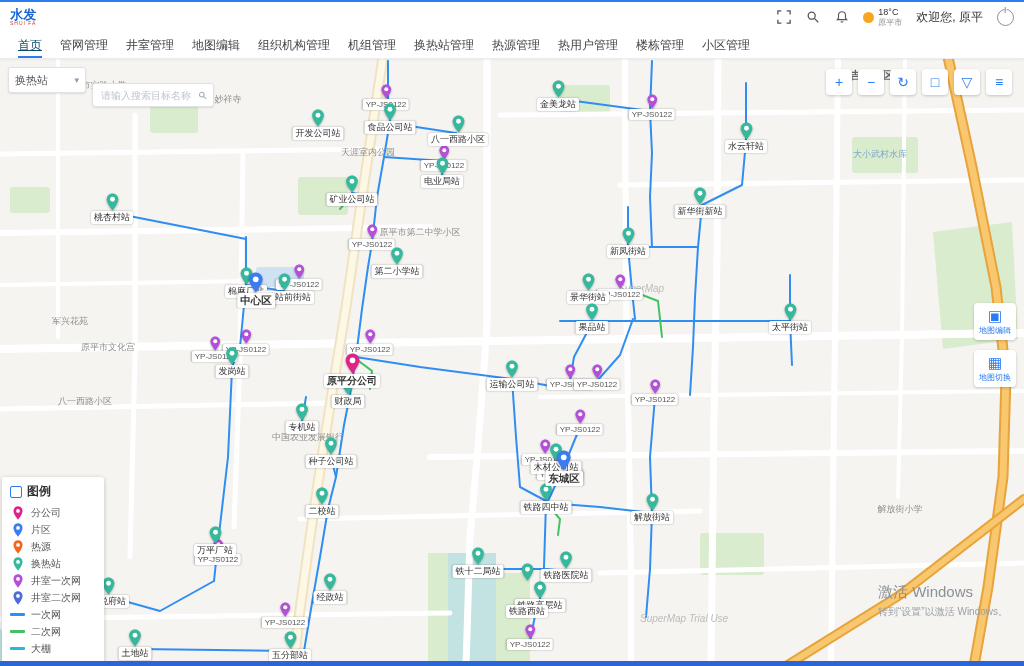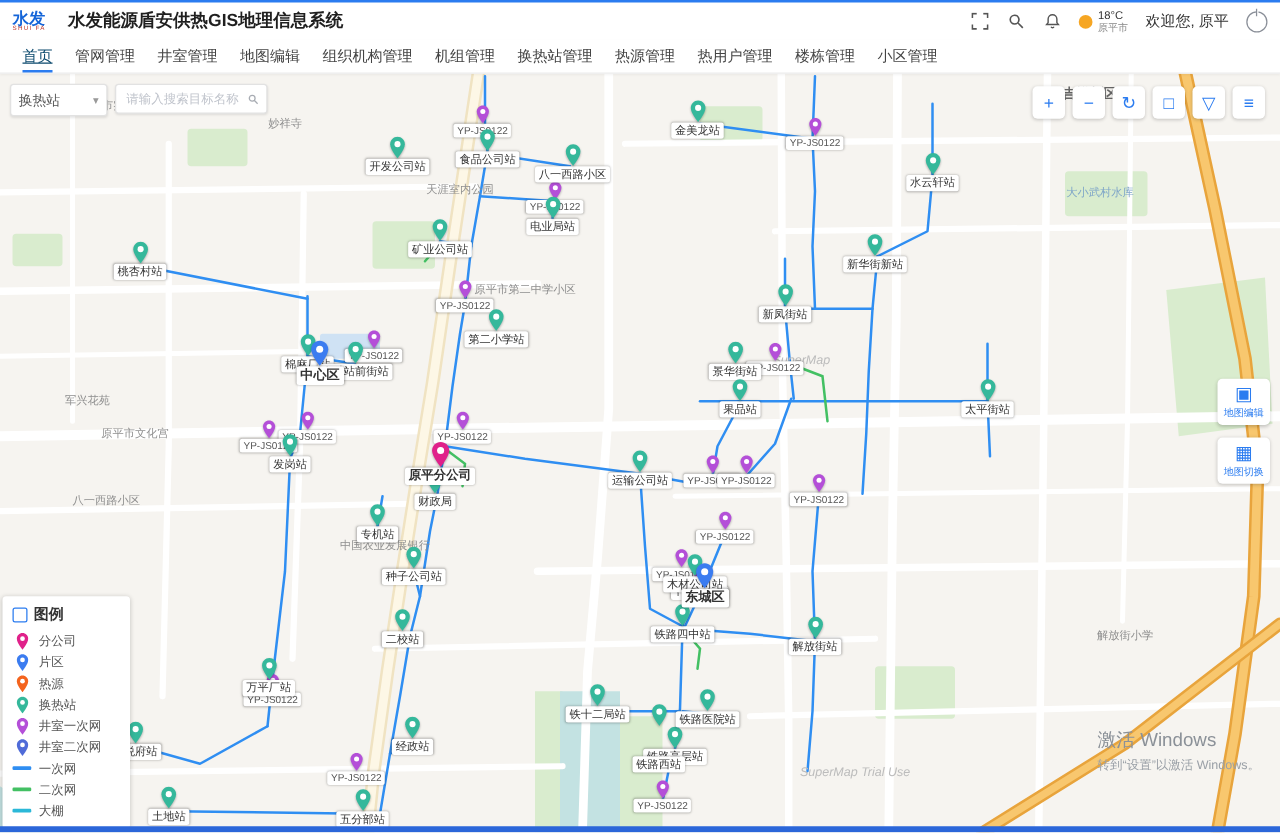--- a/index.html
+++ b/index.html
@@ -2,21 +2,21 @@
 <html><head>
 <meta charset="utf-8">
 <style>
   html,body{margin:0;padding:0;}
   body{font-family:"Liberation Sans","DejaVu Sans",sans-serif;background:#fff;}
   .screen{position:relative;width:1024px;height:666px;overflow:hidden;background:#fff;}
   .top-strip{position:absolute;top:0;left:0;width:100%;height:2px;background:#2b7cf0;z-index:30;}
   .bottom-strip{position:absolute;bottom:0;left:0;width:100%;height:5px;background:#2b66d9;z-index:30;}
 
   
-  .app-header{height:30px;background:#fff;display:flex;align-items:center;padding:2px 10px 0 10px;gap:18px;position:relative;z-index:20;}
+  .app-header{height:30px;background:#fff;display:flex;align-items:center;padding:2px 10px 0 10px;gap:8px;position:relative;z-index:20;}
   .logo{display:flex;flex-direction:column;align-items:center;line-height:1;cursor:pointer;}
   .logo-main{color:#1565d8;font-weight:bold;font-size:13px;}
   .logo-sub{color:#c0392b;font-size:5px;letter-spacing:1px;}
   .app-title{font-size:14px;font-weight:bold;color:#1f1f1f;white-space:nowrap;}
   .header-right{margin-left:auto;display:flex;align-items:center;gap:14px;}
   .hicon{width:15px;height:15px;display:flex;align-items:center;justify-content:center;cursor:pointer;}
   .hicon svg{width:14px;height:14px;}
   .weather{display:flex;align-items:center;gap:4px;}
   .weather-sun{width:11px;height:11px;border-radius:50%;background:#f6a623;}
   .weather-text{display:flex;flex-direction:column;line-height:1.15;}
@@ -49,21 +49,21 @@
   .marker.well{transform:translate(-50%,-15px);z-index:4;}
   .marker.well .mlabel{font-size:8px;line-height:11px;color:#555;}
   .marker.district{transform:translate(-50%,-21px);z-index:6;}
   .marker.district .mlabel{font-size:10.5px;font-weight:bold;line-height:15px;}
   .marker.branch{transform:translate(-50%,-21px);z-index:6;}
   .marker.branch .mlabel{font-size:10px;font-weight:bold;line-height:14px;}
 
   .searchbar{position:absolute;left:8px;top:10px;display:flex;gap:6px;z-index:10;}
   .sel{width:64px;height:24px;background:#fff;border:1px solid #e2e2e2;border-radius:3px;display:flex;align-items:center;justify-content:space-between;padding:0 6px;font-size:11px;color:#555;box-shadow:0 1px 2px rgba(0,0,0,.1);cursor:pointer;}
   .sel .caret{font-size:9px;color:#999;}
-  .inp{width:122px;height:24px;background:#fff;border:1px solid #e2e2e2;border-radius:3px;display:flex;align-items:center;padding:0 6px;gap:4px;box-shadow:0 1px 2px rgba(0,0,0,.1);box-sizing:border-box;}
+  .inp{width:122px;height:24px;background:#fff;border:1px solid #e2e2e2;border-radius:3px;display:flex;align-items:center;padding:0 6px;gap:4px;box-shadow:0 1px 2px rgba(0,0,0,.1);box-sizing:border-box;margin-top:16px;}
   .inp input{border:0;outline:0;width:100%;font-size:10px;color:#333;font-family:inherit;background:transparent;}
   .inp input::placeholder{color:#c0c4cc;}
 
   .toolbar{position:absolute;right:12px;top:12px;display:flex;gap:6px;z-index:10;}
   .tool-btn{width:26px;height:26px;background:#fff;border-radius:4px;box-shadow:0 1px 3px rgba(0,0,0,.2);display:flex;align-items:center;justify-content:center;color:#2b7cf0;font-size:14px;cursor:pointer;user-select:none;}
 
   .side-tools{position:absolute;right:8px;top:246px;display:flex;flex-direction:column;gap:10px;z-index:10;}
   .side-tool{width:38px;background:#fff;border-radius:4px;box-shadow:0 1px 3px rgba(0,0,0,.2);display:flex;flex-direction:column;align-items:center;padding:4px 2px;cursor:pointer;}
   .side-tool .st-glyph{color:#2b7cf0;font-size:15px;line-height:17px;}
   .side-tool .st-label{color:#2b7cf0;font-size:8px;line-height:10px;margin-top:2px;white-space:nowrap;}
@@ -84,21 +84,20 @@
 <body>
 
 <div class="screen">
   <div class="top-strip"></div>
 
   <header class="app-header">
     <div class="logo">
       <span class="logo-main">水发</span>
       <span class="logo-sub">SHUI FA</span>
     </div>
-    <div class="app-title">水发能源盾安供热GIS地理信息系统</div>
     <div class="header-right">
       <span class="hicon">
         <svg viewBox="0 0 16 16" fill="none" stroke="#555" stroke-width="1.5">
             <path d="M1 5V1h4M11 1h4v4M15 11v4h-4M5 15H1v-4"></path>
           </svg>
       </span>
       <span class="hicon">
         <svg viewBox="0 0 16 16" fill="none" stroke="#555" stroke-width="1.5">
             <circle cx="6.5" cy="6.5" r="4"></circle>
             <path d="M9.6 9.6L14 14"></path>

